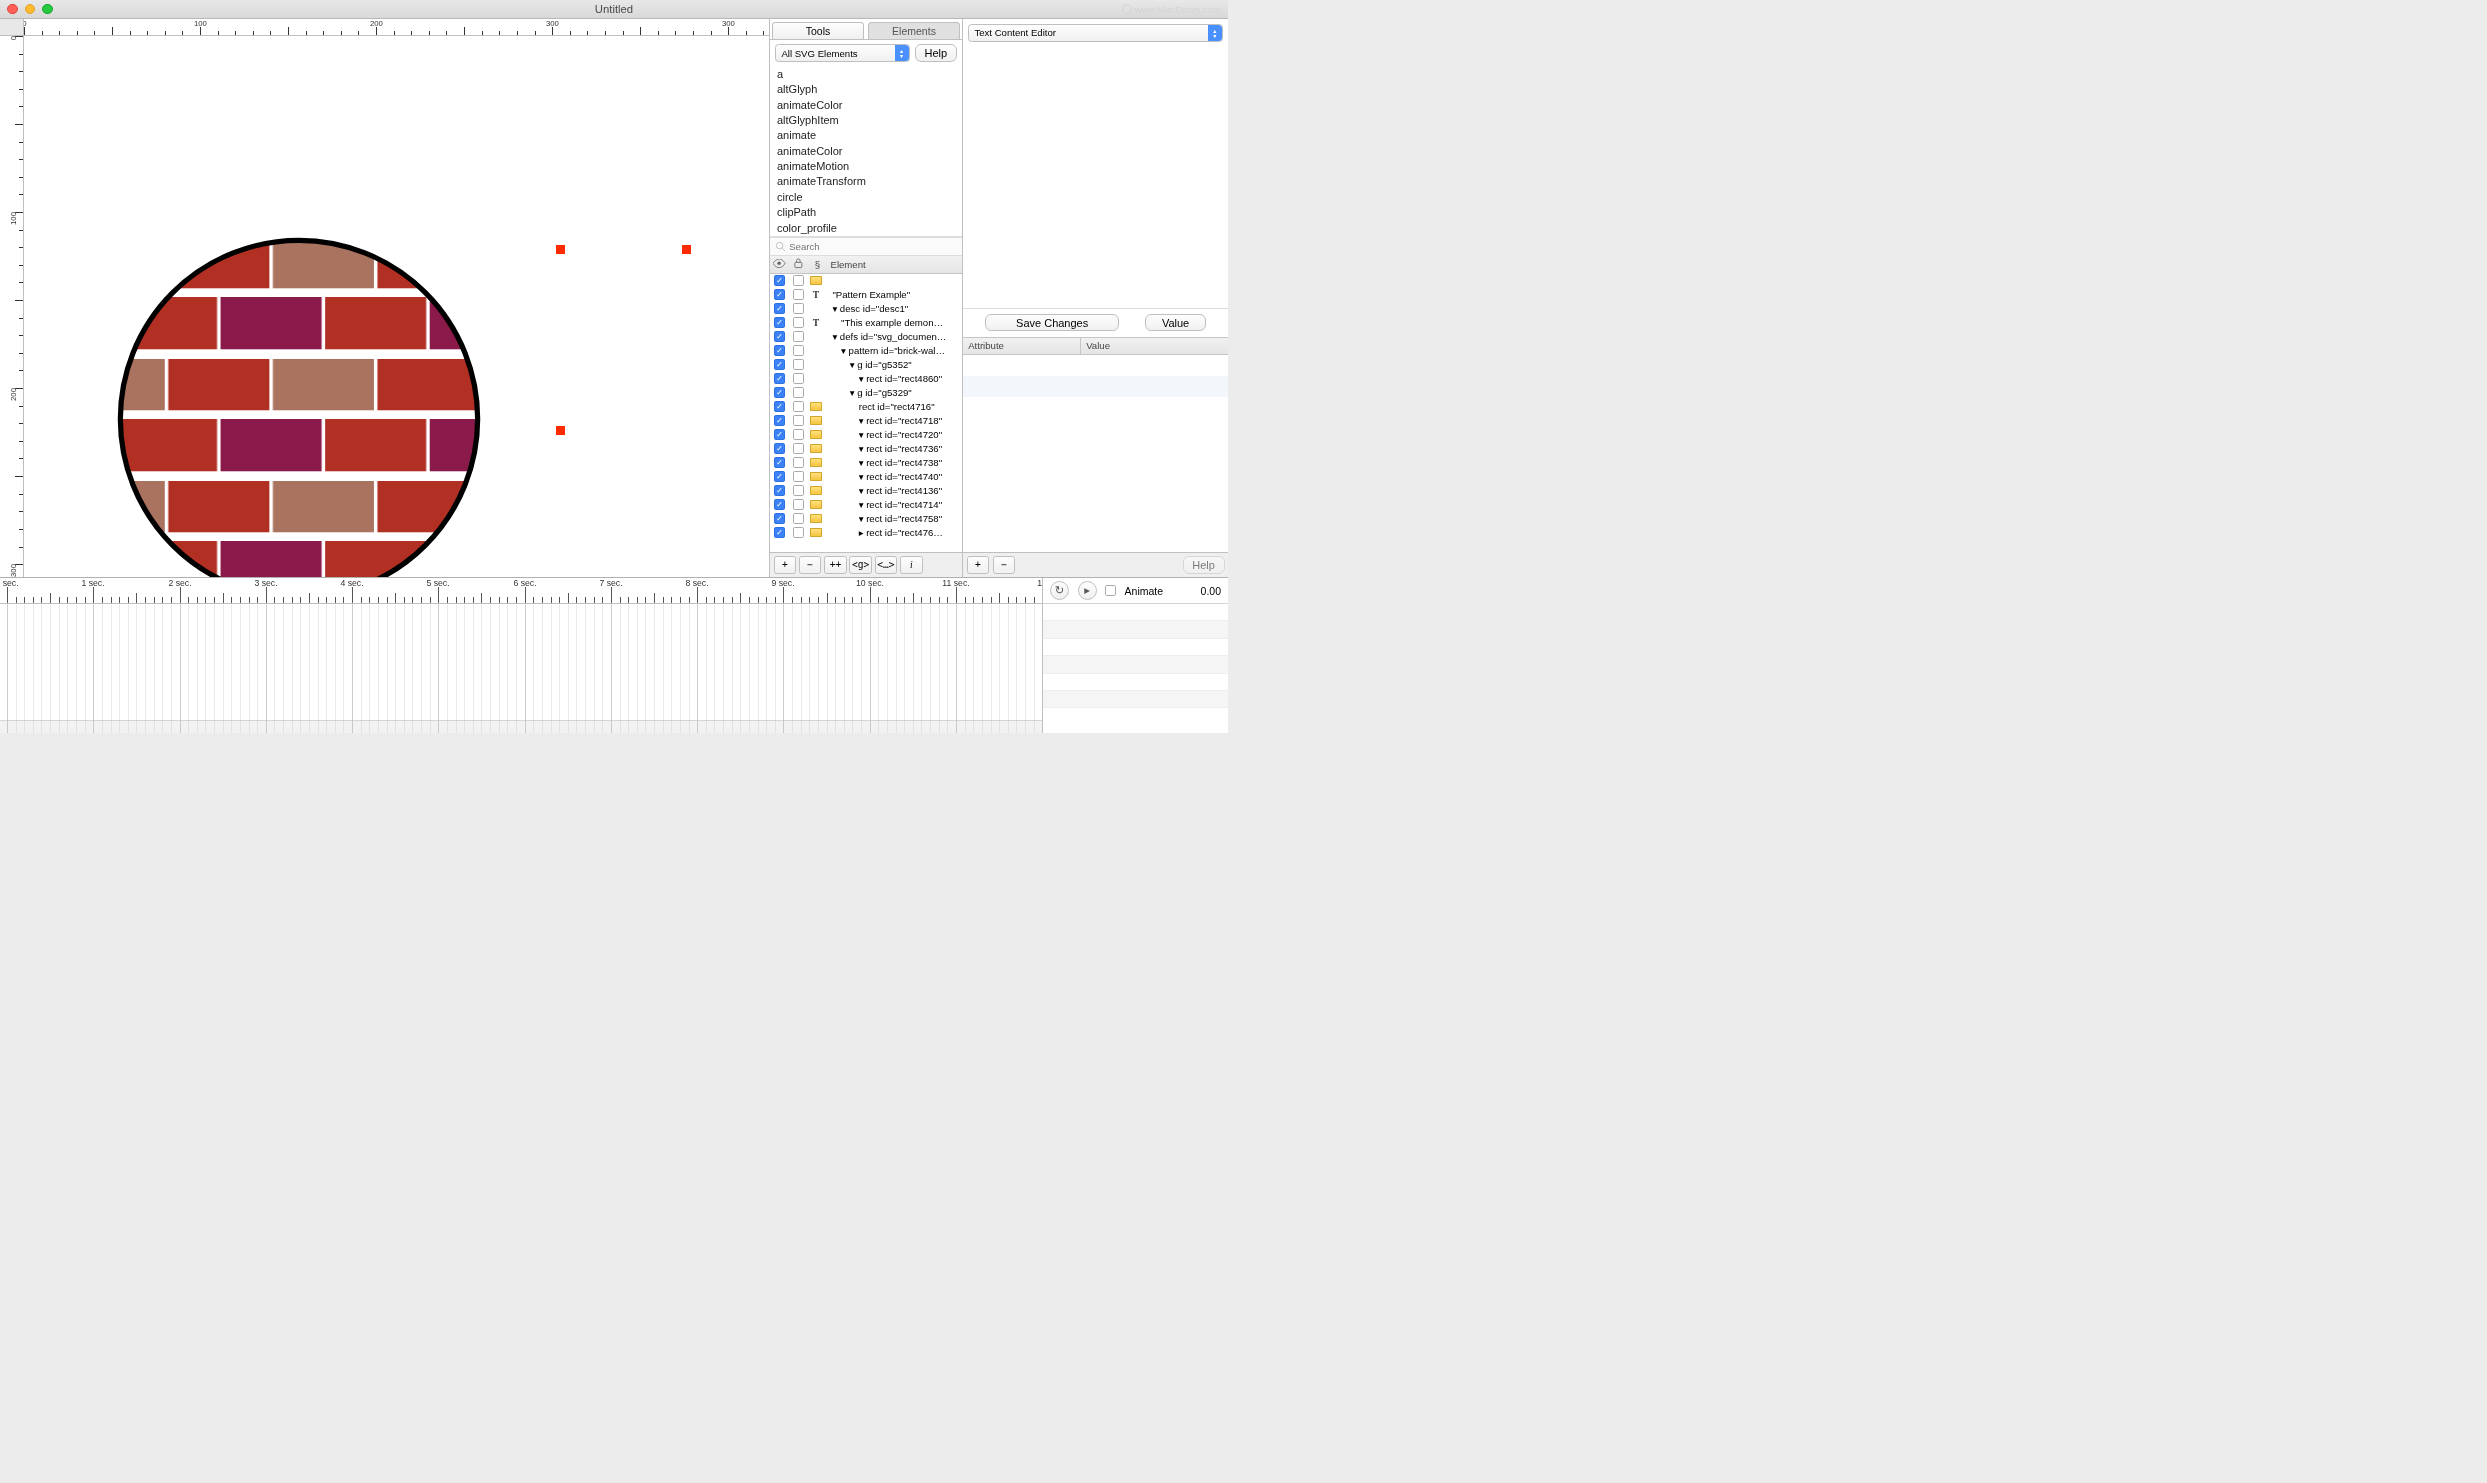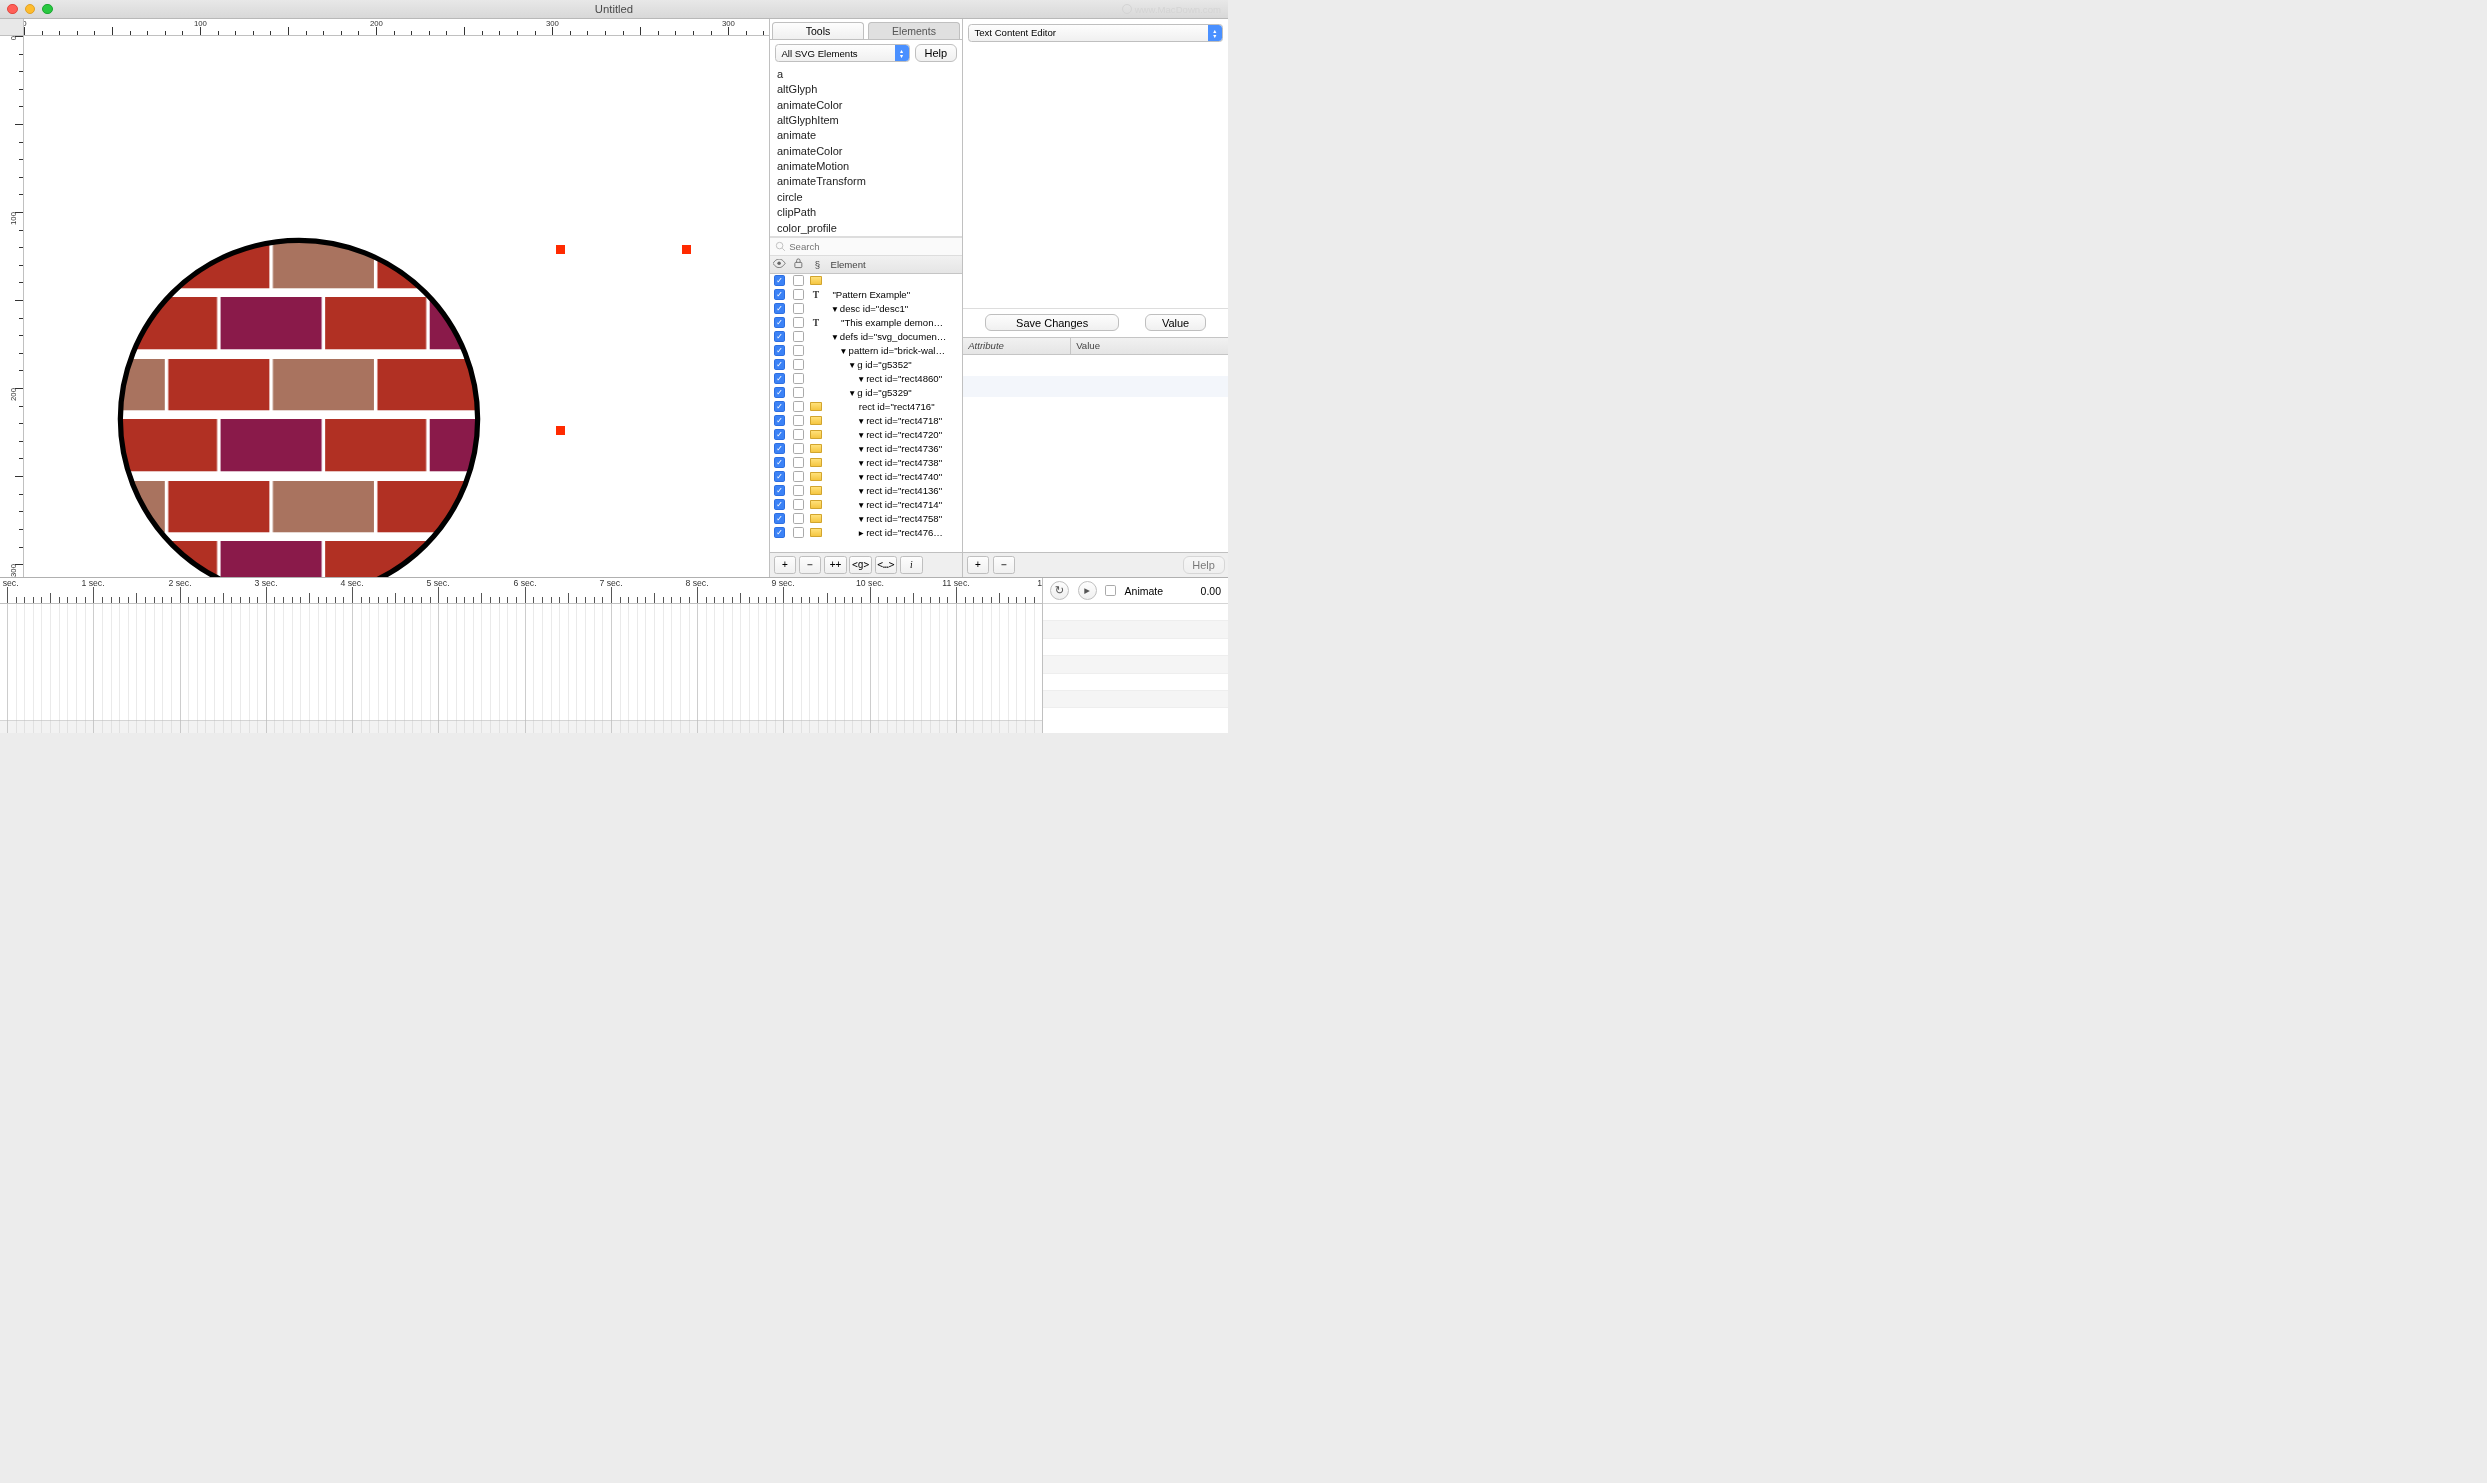--- a/index.html
+++ b/index.html
@@ -80,21 +80,21 @@
 .sq-btn { width: 22.7px; height: 17.4px; border: 0.9px solid #bfbfbf; border-radius: 2.6px; background: linear-gradient(#fdfdfd,#f0f0f0); font-size: 9.6px; display: flex; align-items: center; justify-content: center; font-family: monospace; }
 
 
 .editor-top { padding: 5.2px; }
 .editor-top .mac-select { width: 100%; }
 .editor-blank { flex: 0 0 261px; background: #fff; }
 .editor-btns { display: flex; gap: 26px; padding: 5.2px 17.4px; justify-content: center; border-top: 0.9px solid #ddd; }
 .attr-table { flex: 1; border-top: 0.9px solid #c5c5c5; font-size: 10.5px; }
 .attr-header { display: flex; height: 17.4px; background: linear-gradient(#f1f1f1,#e5e5e5); border-bottom: 0.9px solid #c5c5c5; color: #444; font-size: 9.6px; }
 .attr-header div { padding: 2.6px 5.2px; }
-.attr-col-a { width: 108px; border-right: 0.9px solid #c5c5c5; font-style: italic; }
+.attr-col-a { width: 118px; border-right: 0.9px solid #c5c5c5; }
 .attr-col-b { flex: 1; }
 .attr-row { display: flex; height: 21px; align-items: center; }
 .attr-row.alt { background: #f3f6fb; }
 .attr-row .cell-a { width: 118px; padding: 0 5.2px; border-right: 0.9px solid #e2e2e2; }
 .attr-row .cell-b { flex: 1; padding: 0 5.2px; }
 .attr-footer { display: flex; gap: 3.5px; padding: 3.5px; border-top: 0.9px solid #c0c0c0; background: #efefef; }
 
 
 .timeline { height: 156px; border-top: 0.9px solid #b0b0b0; background: #fff; display: flex; flex-direction: column; position: relative; }
 .time-ruler { height: 26px; border-bottom: 0.9px solid #c0c0c0; position: relative; background: #fff; }

